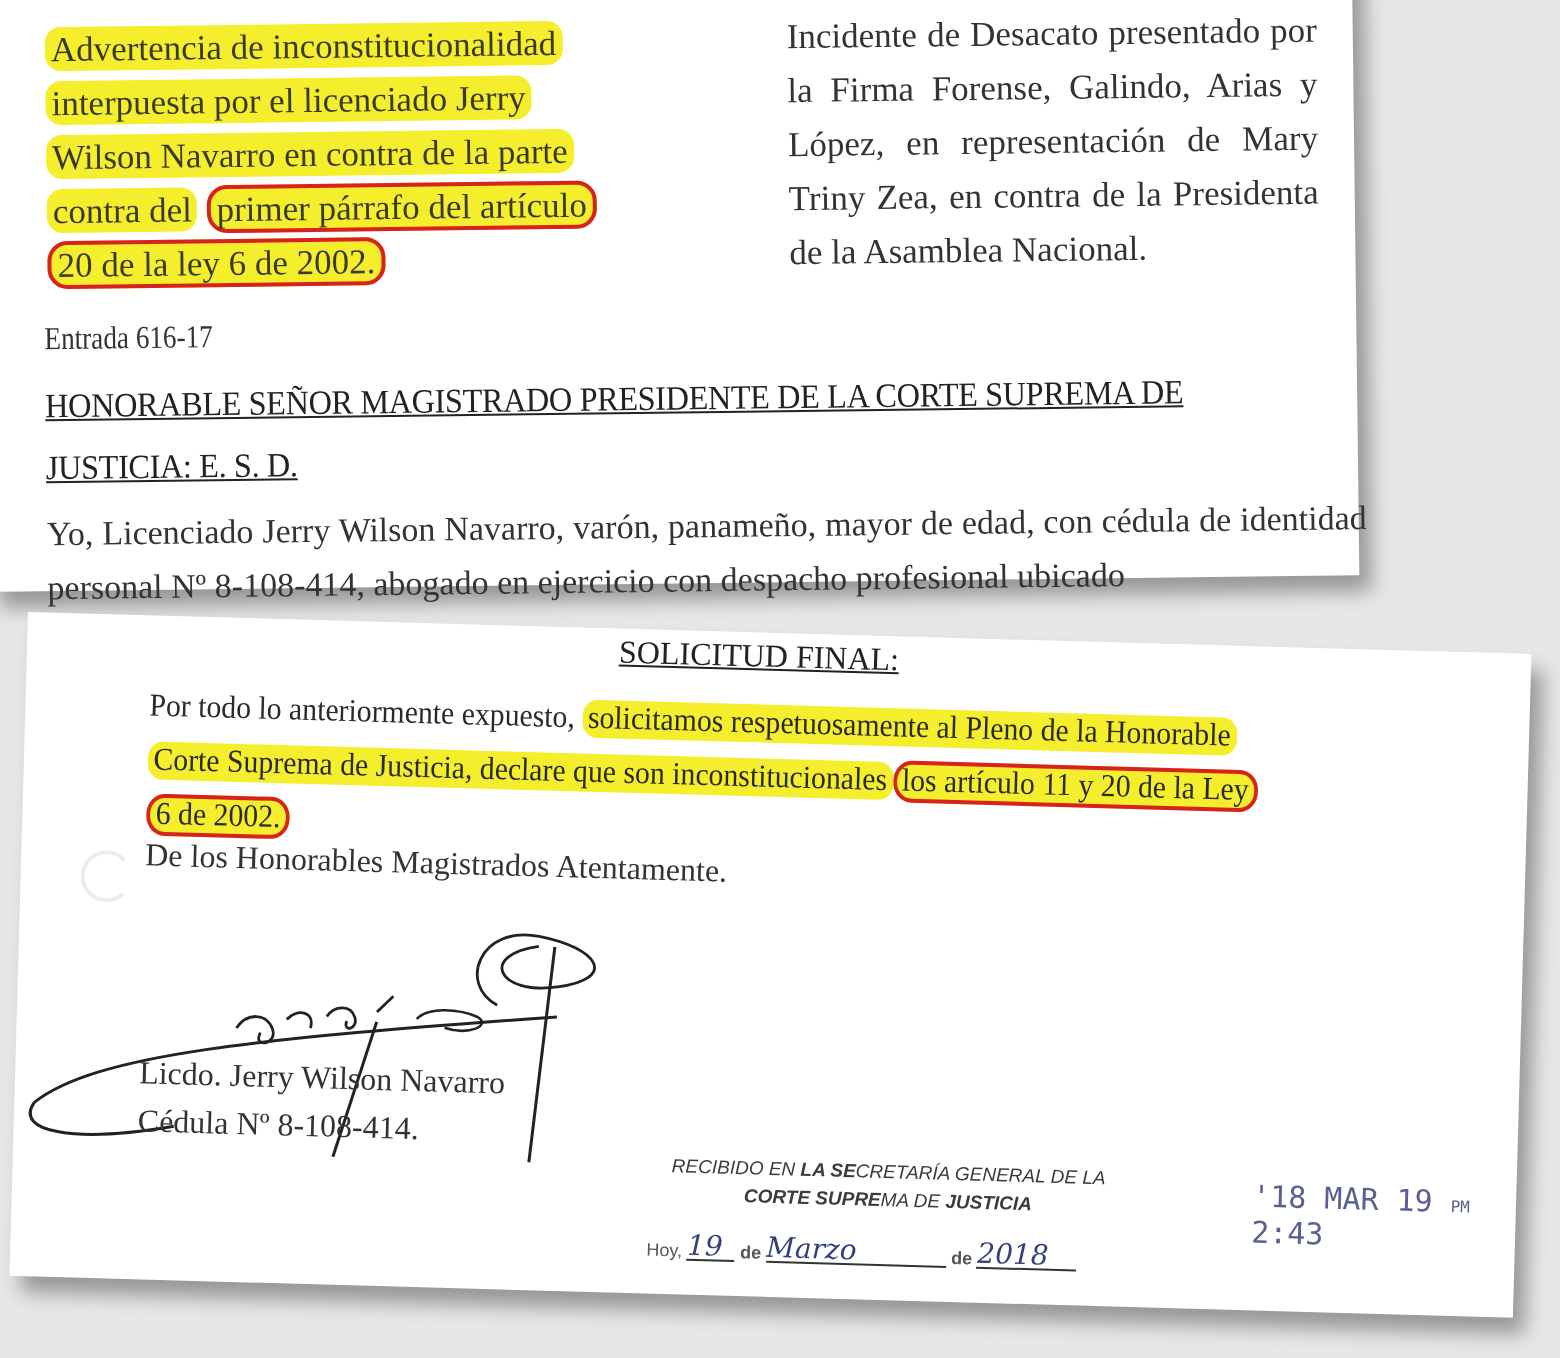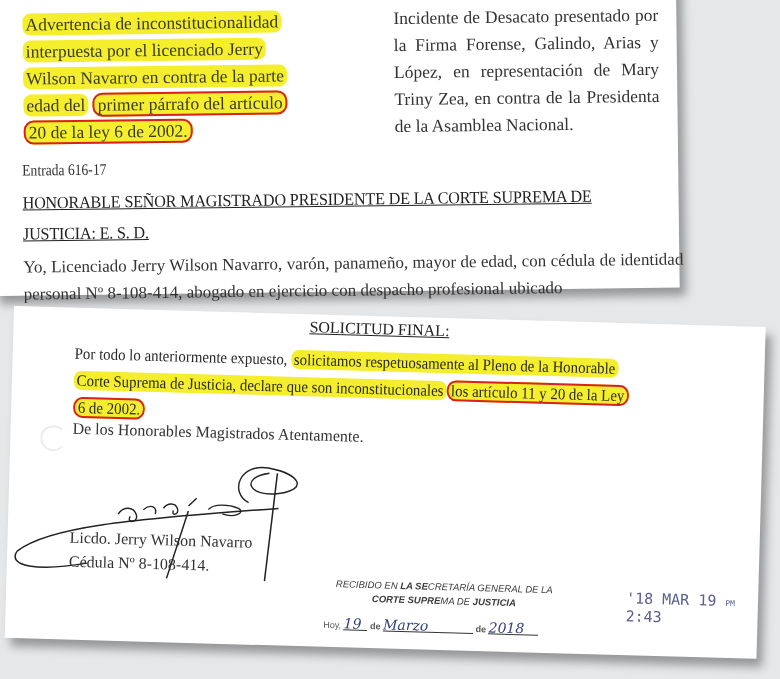--- a/index.html
+++ b/index.html
@@ -97,21 +97,21 @@
   svg.signature { position:absolute; left:0; top:150px; }
 </style>
 </head>
 <body>
 
 <div class="paper" id="paper-top">
   <div class="left-col" style="left:32px; top:22px;">
     <span class="hl">Advertencia de inconstitucionalidad</span><br>
     <span class="hl">interpuesta por el licenciado Jerry</span><br>
     <span class="hl">Wilson Navarro en contra de la parte</span><br>
-    <span class="hl">edad del</span>
+    <span class="hl">contra del</span>
     <span class="hl red-box">primer párrafo del artículo</span><br>
     <span class="hl red-box">20 de la ley 6 de 2002.</span>
   </div>
 
   <div class="right-col" style="left:403px; top:20px;">Incidente de Desacato presentado por la Firma Forense, Galindo, Arias y López, en representación de Mary Triny Zea, en contra de la Presidenta de la Asamblea Nacional.</div>
 
   <div class="entrada" style="left:30px; top:172px;">Entrada 616-17</div>
 
   <div class="heading" style="left:30px; top:198px;">HONORABLE SEÑOR MAGISTRADO PRESIDENTE DE LA CORTE SUPREMA DE JUSTICIA: E. S. D.</div>
 

